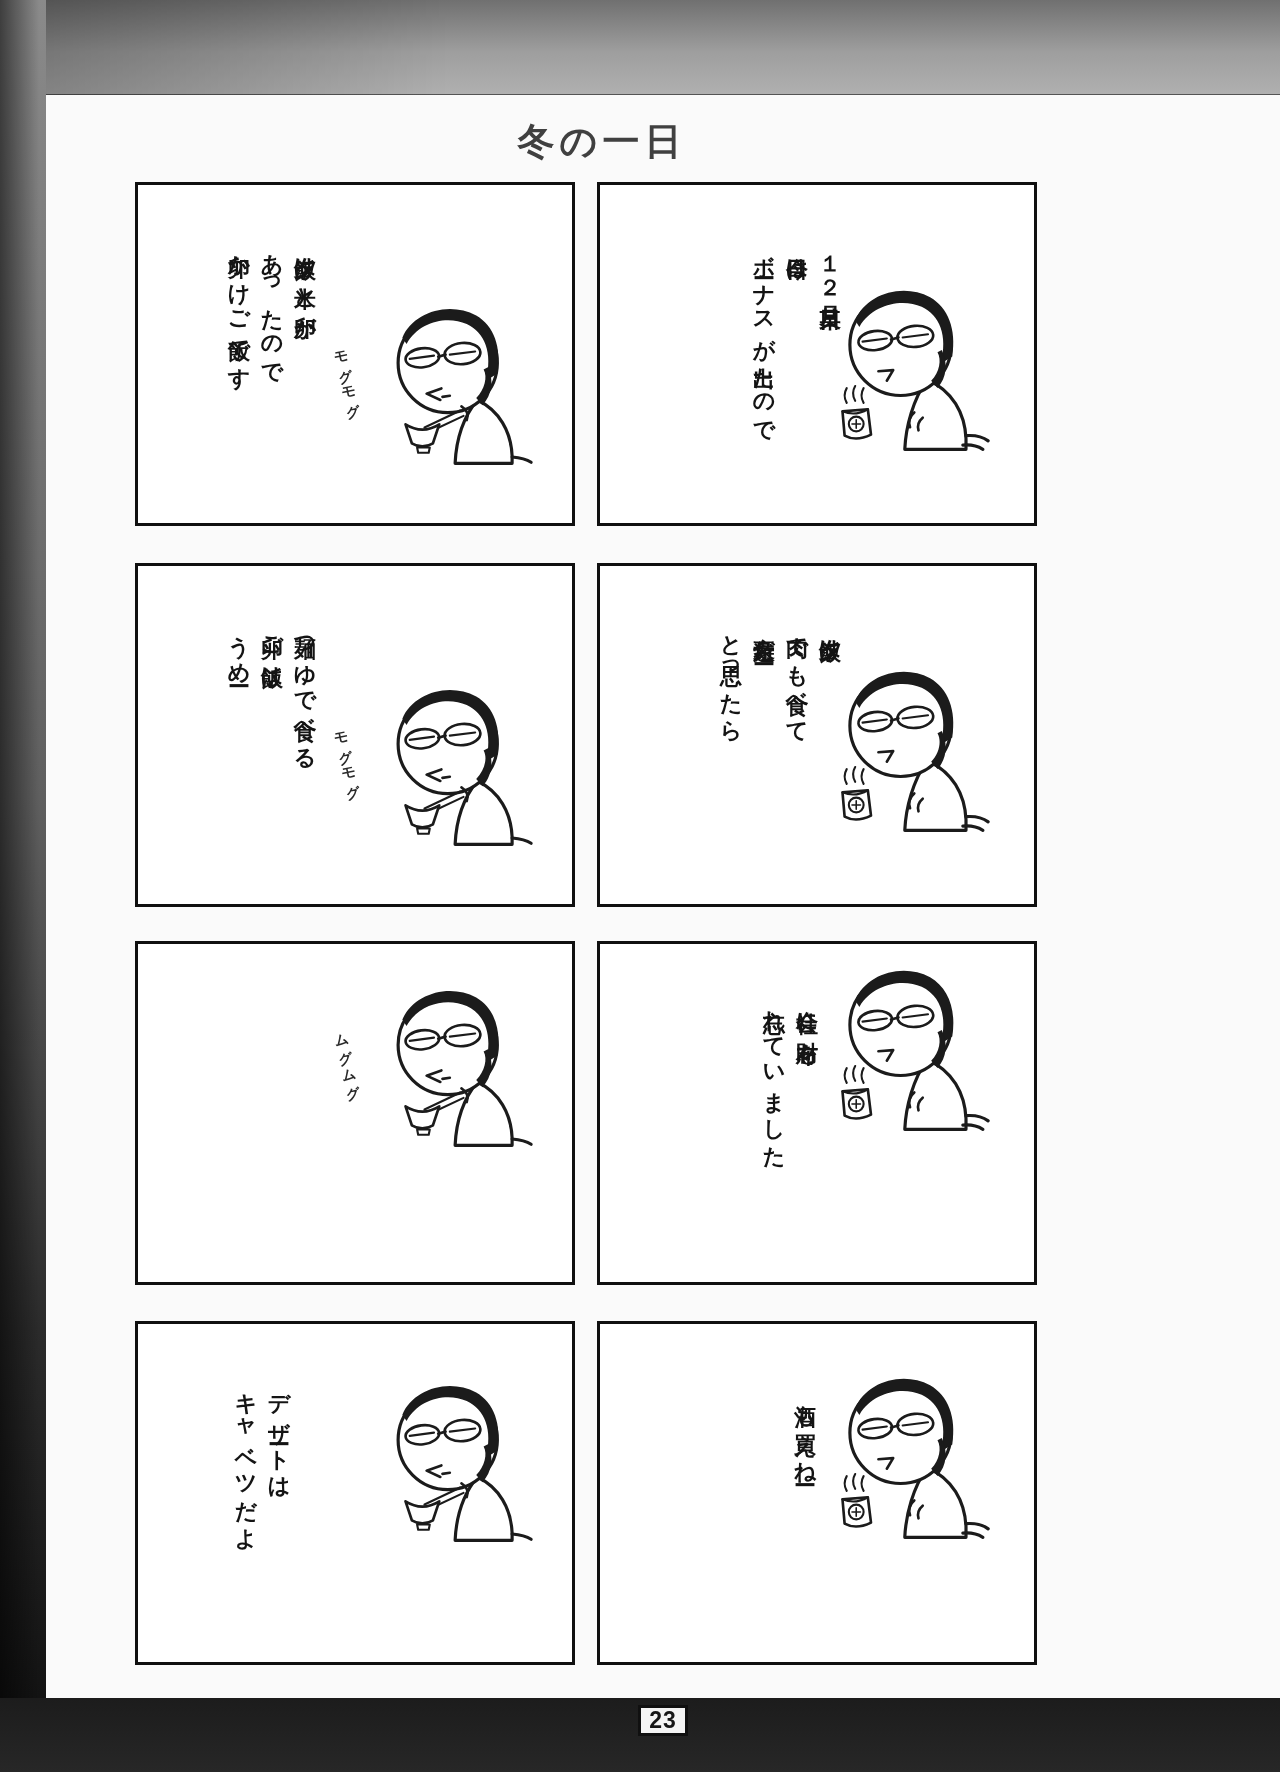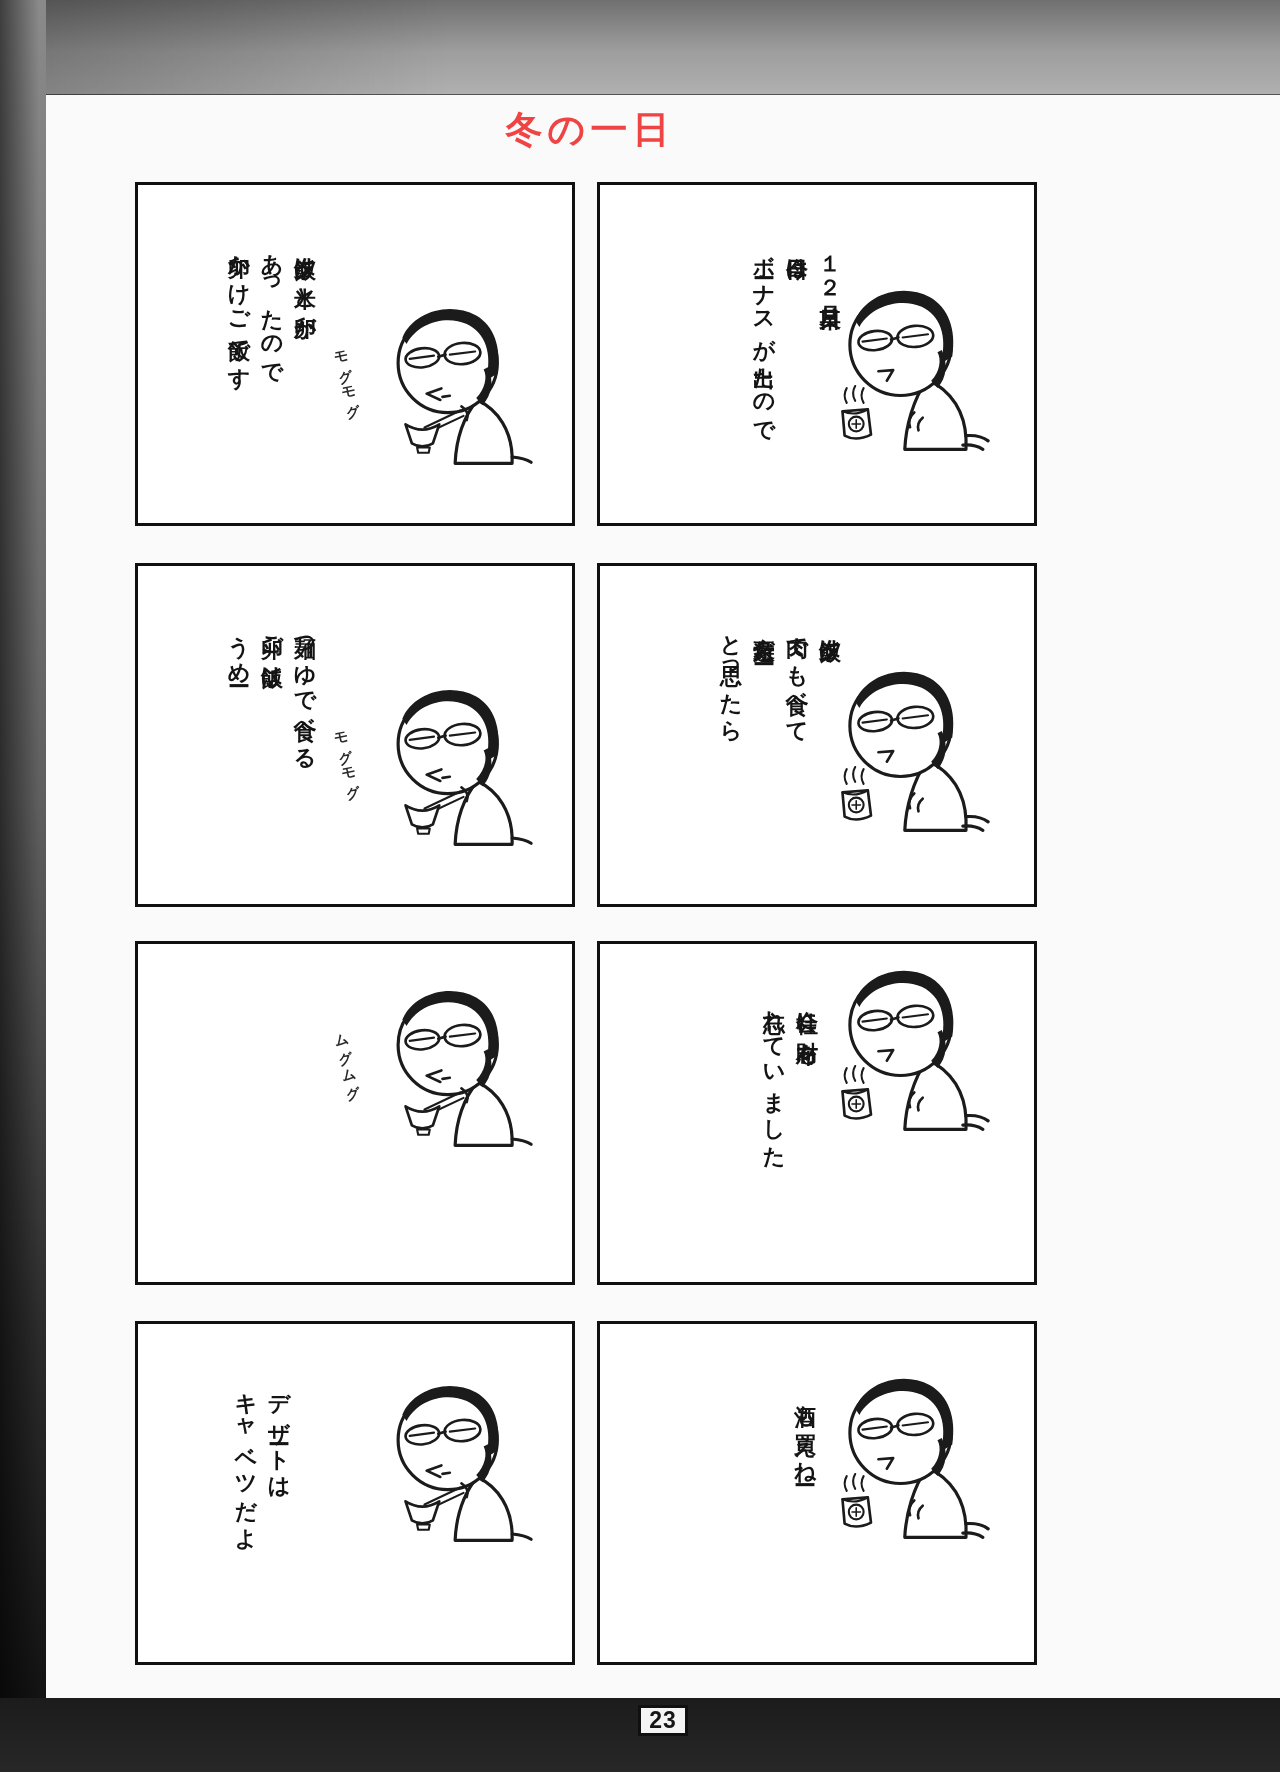--- a/index.html
+++ b/index.html
@@ -25,22 +25,22 @@
     position:absolute;left:0;top:1698px;width:1280px;height:74px;
     background:linear-gradient(to bottom,#1c1c1c,#272727);
   }
   .pagenum-box{
     position:absolute;left:638px;top:7px;width:50px;height:31px;
     background:#f4f4f4;border:3px solid #101010;box-sizing:border-box;
     display:flex;align-items:center;justify-content:center;
     font-size:23px;font-weight:bold;color:#161616;letter-spacing:1px;
   }
   .title{
-    position:absolute;left:135px;top:101px;width:902px;margin:4px;
-    text-align:center;font-size:37px;font-weight:bold;letter-spacing:5px;color:#ef4444;
+    position:absolute;left:135px;top:101px;width:902px;margin:16px;
+    text-align:center;font-size:37px;font-weight:bold;letter-spacing:5px;color:#404040;
   }
   .panel{
     position:absolute;width:440px;height:344px;box-sizing:border-box;
     border:3px solid #101010;background:#fff;
   }
   #p0{left:135px;top:182px}  #p1{left:597px;top:182px}
   #p2{left:135px;top:563px}  #p3{left:597px;top:563px}
   #p4{left:135px;top:941px}  #p5{left:597px;top:941px}
   #p6{left:135px;top:1321px} #p7{left:597px;top:1321px}
 

